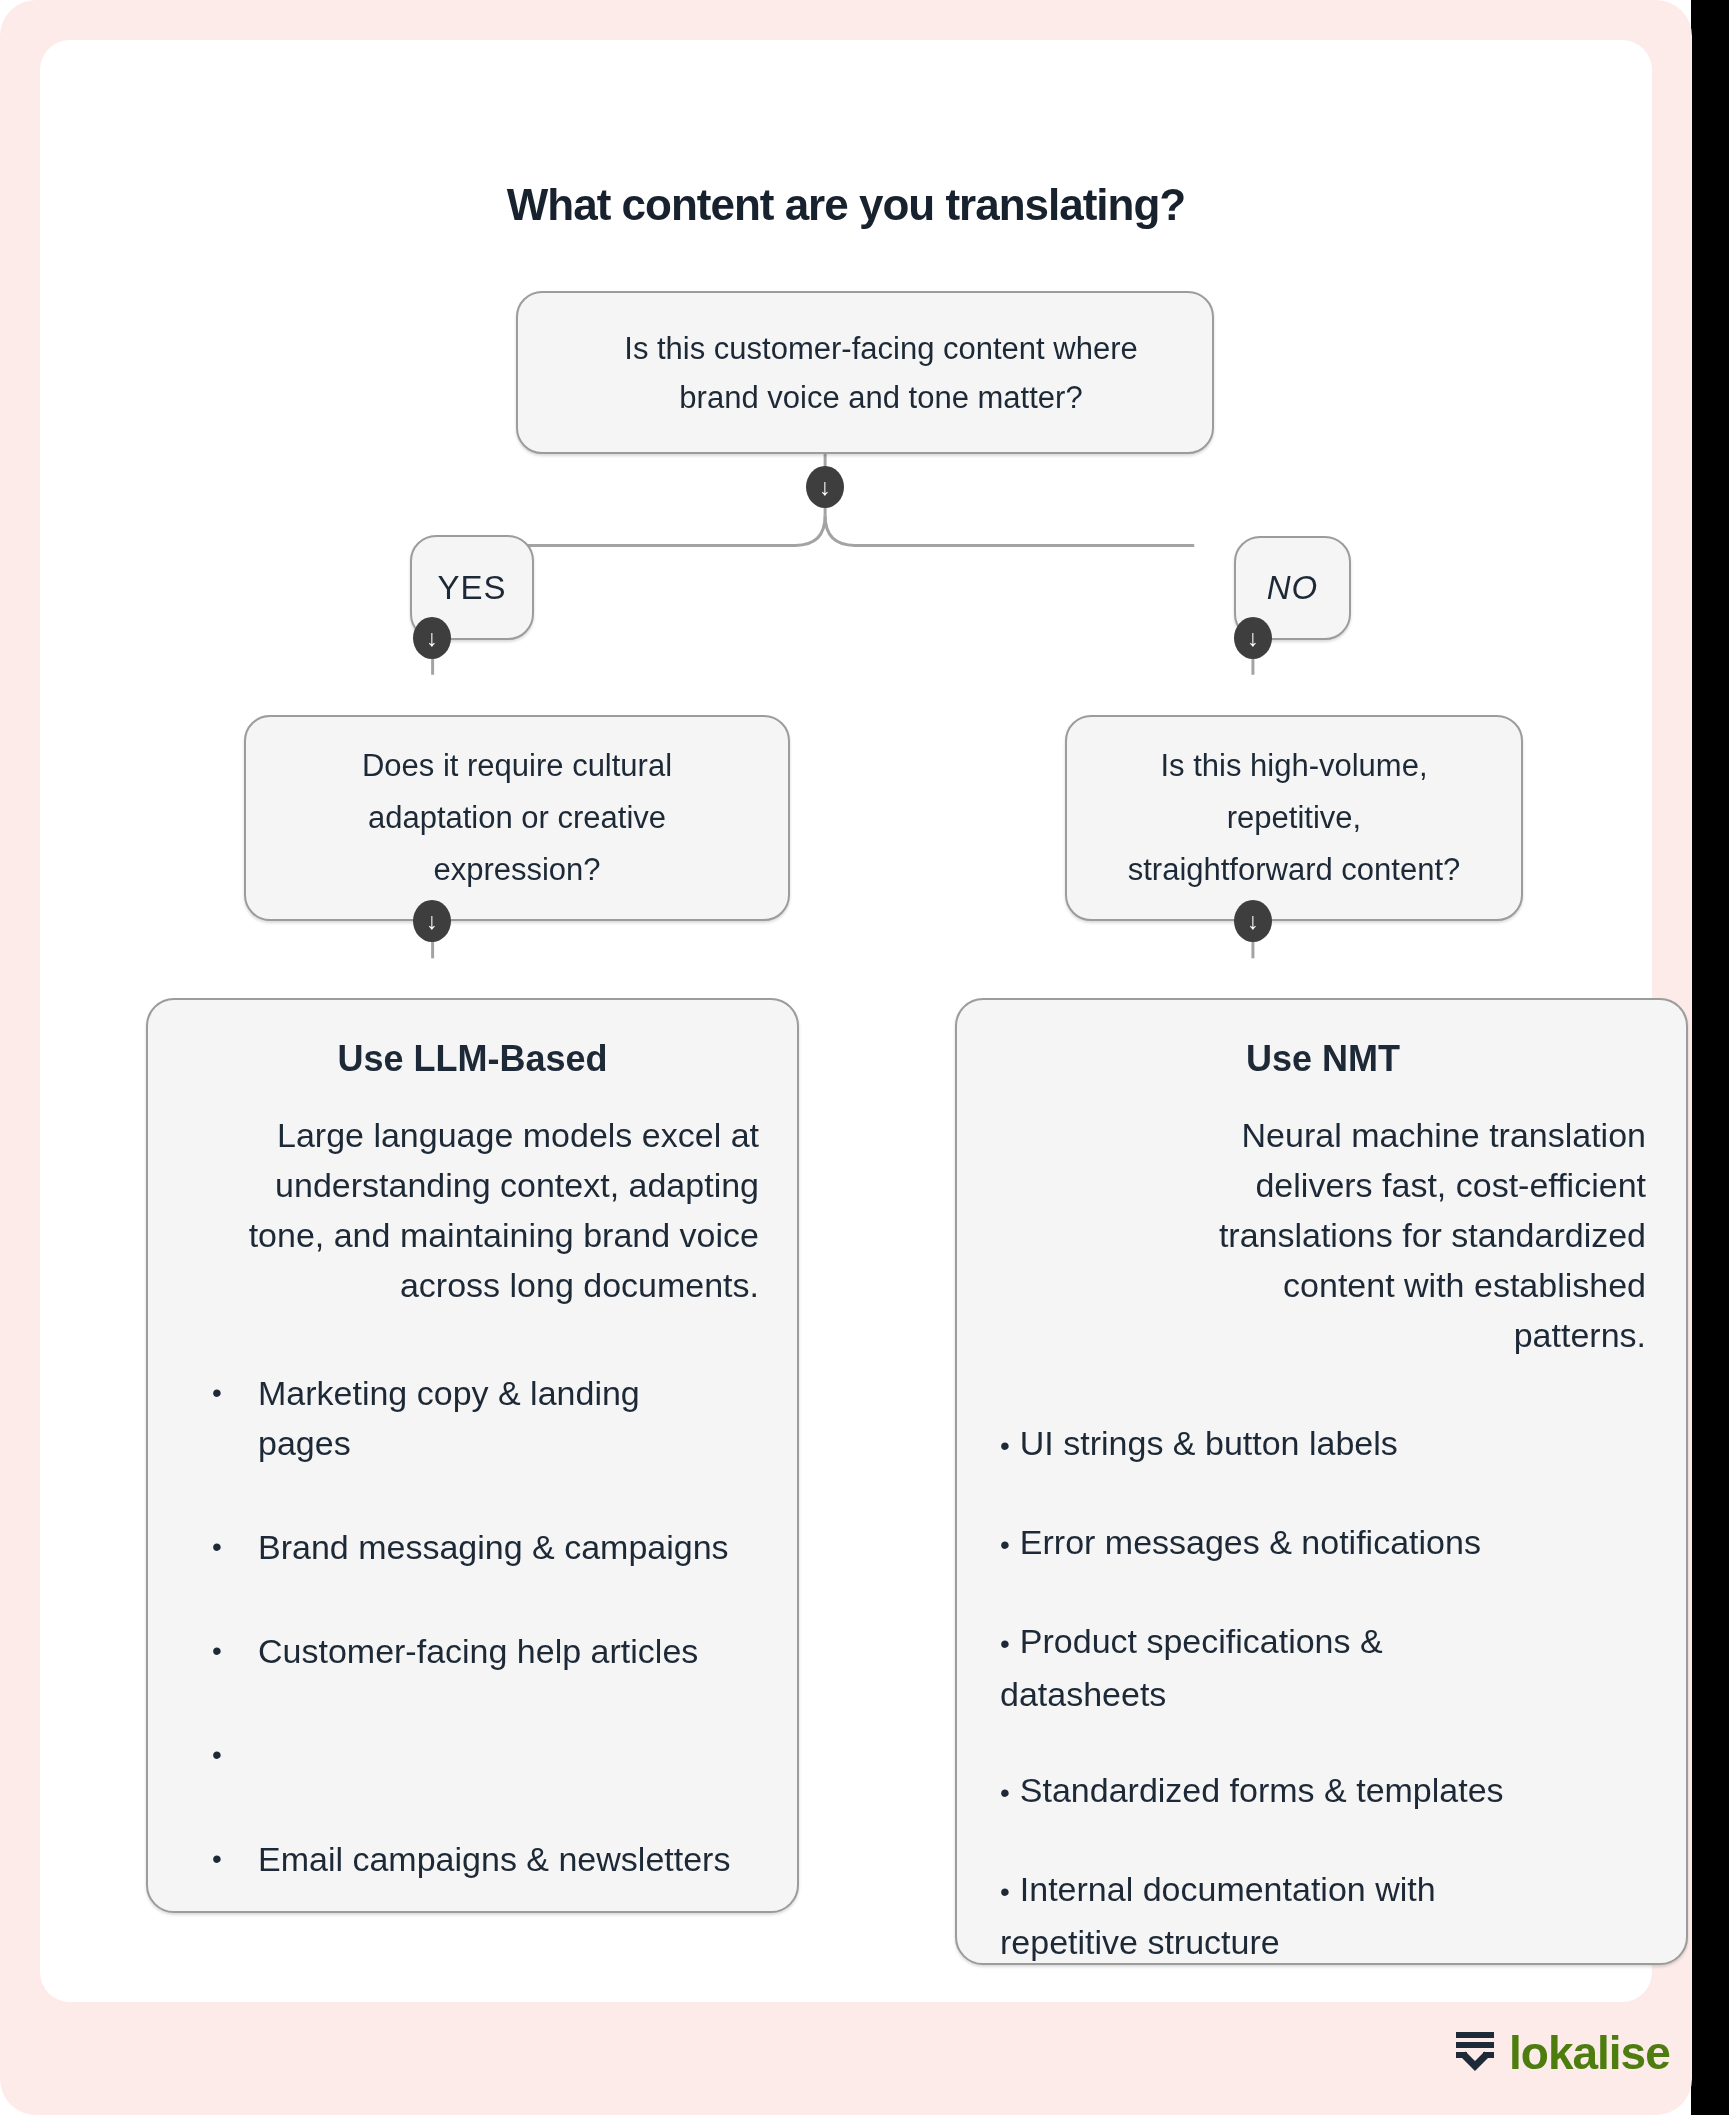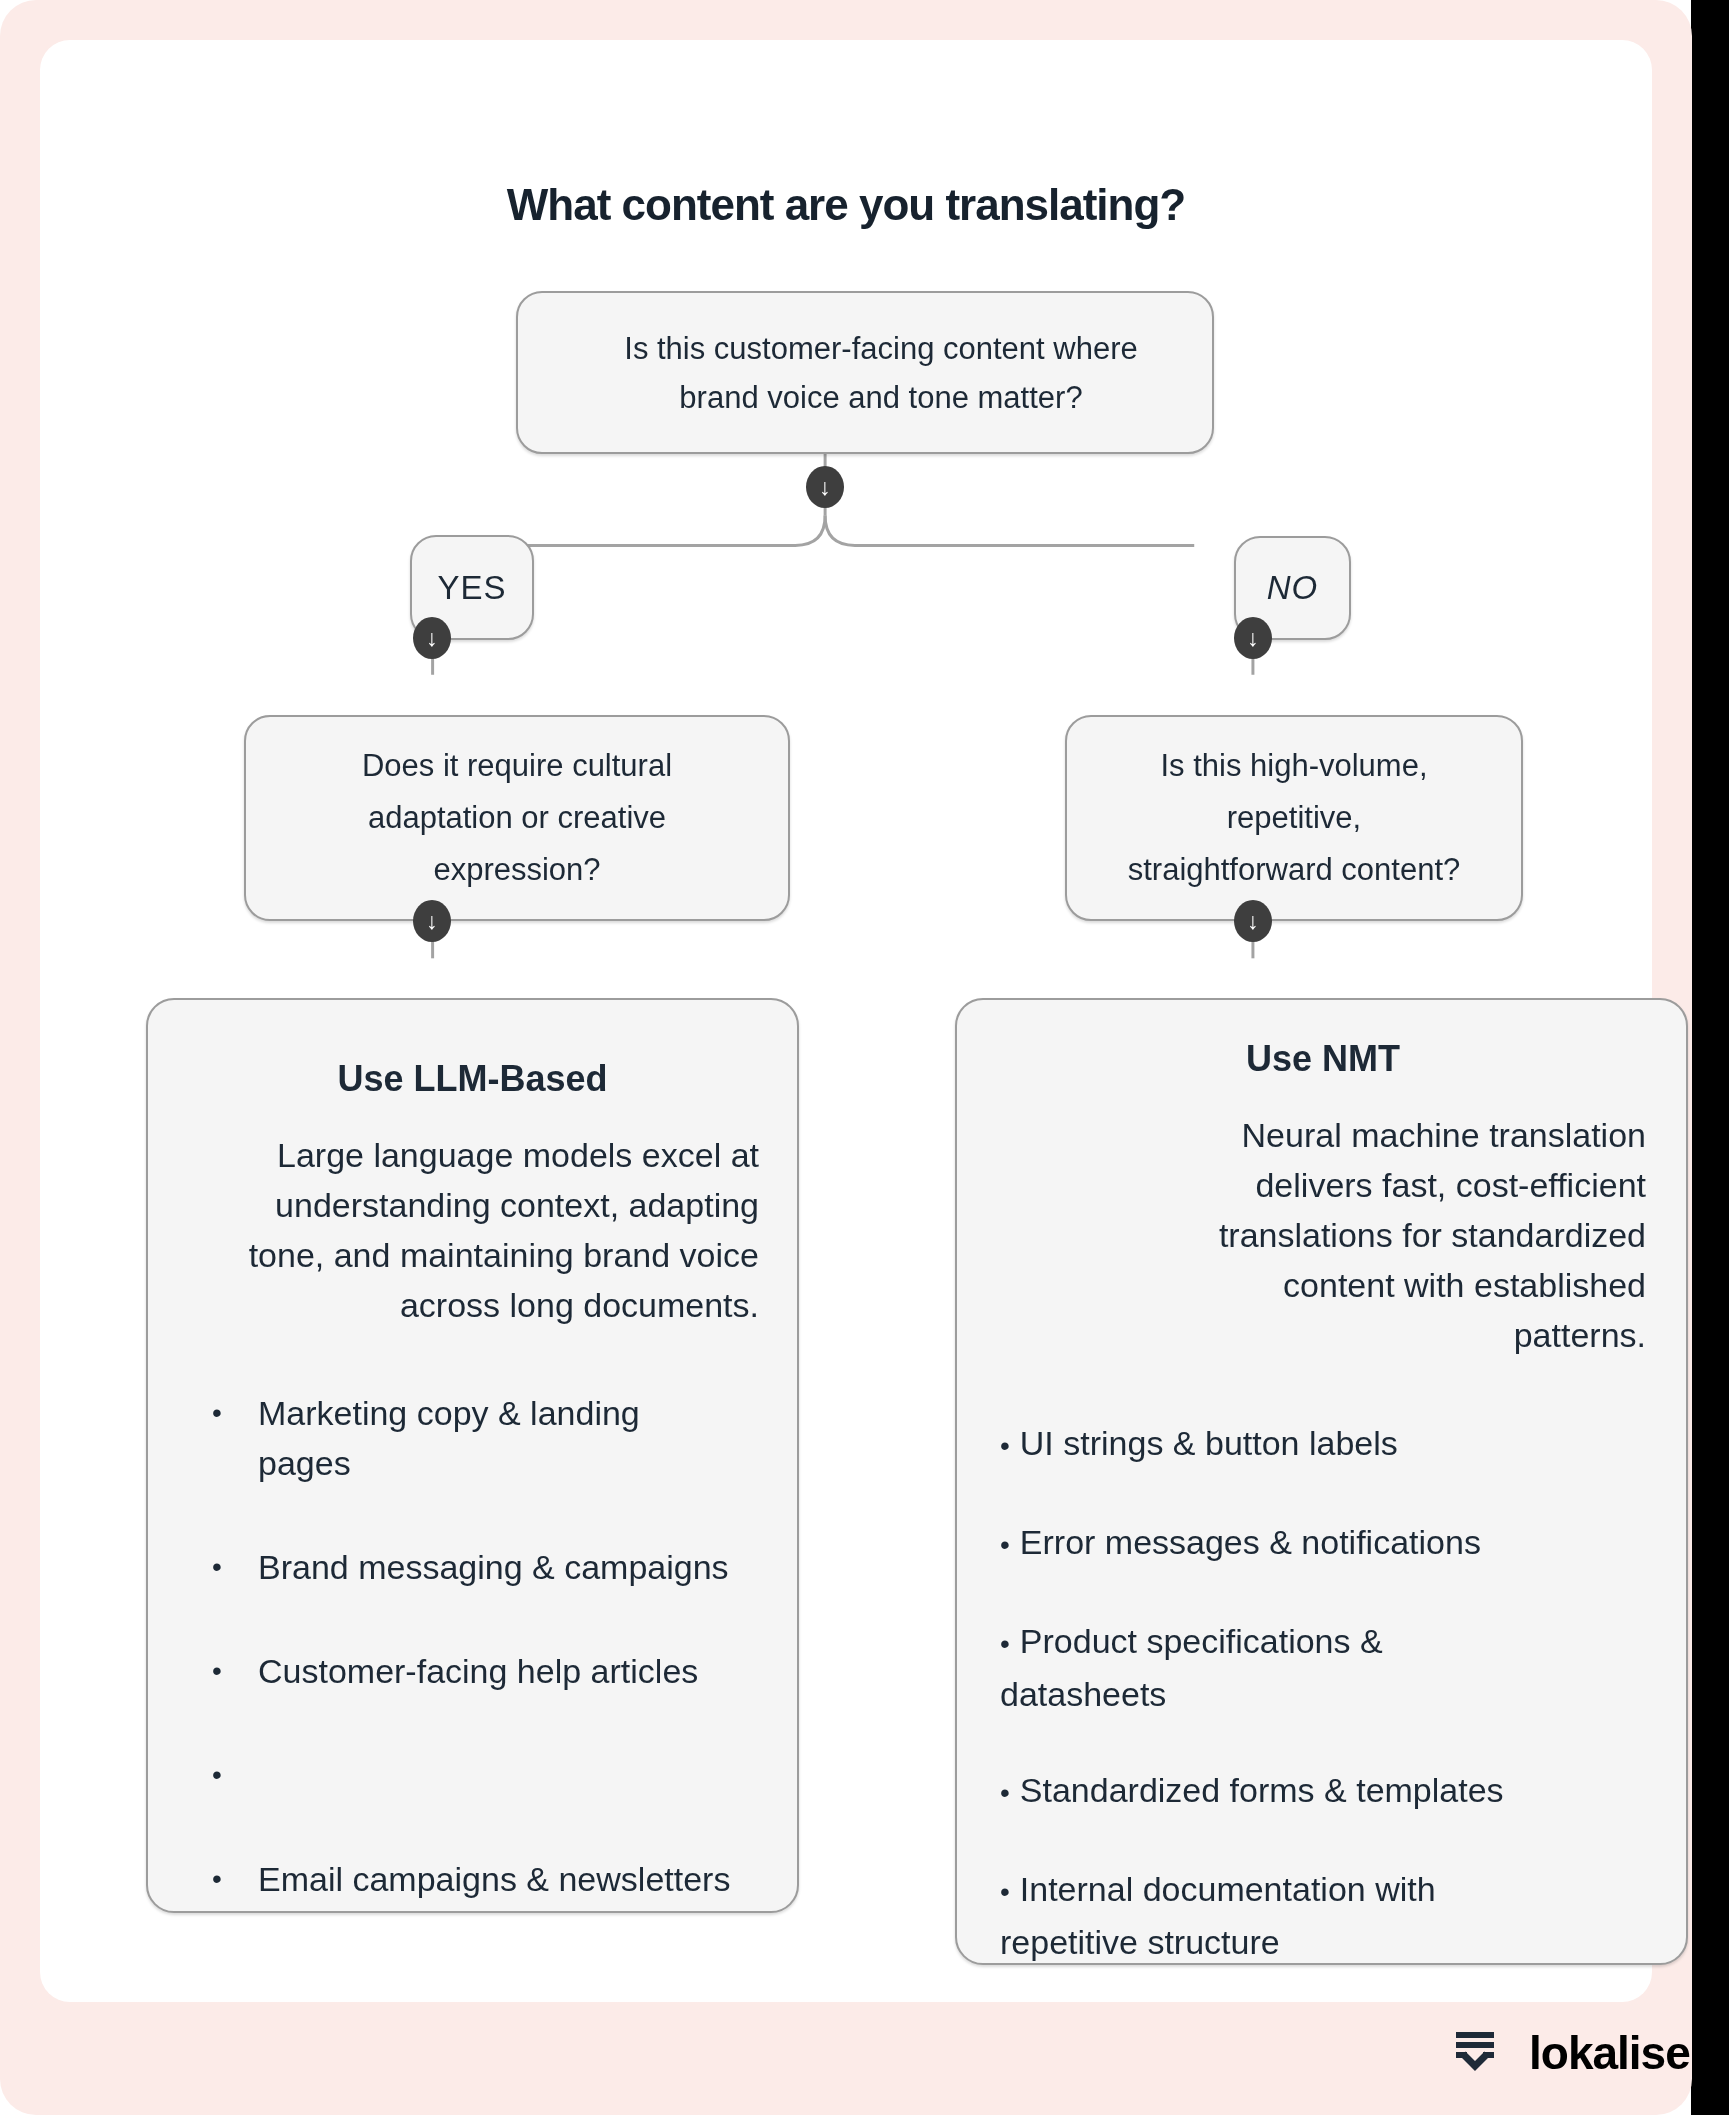--- a/index.html
+++ b/index.html
@@ -29,34 +29,34 @@
   .right-q{left:1025px;top:675px;width:458px;height:206px;}
   .arrow-dot{
     position:absolute;width:38px;height:42px;border-radius:50%;background:#3e3e3e;
     display:flex;align-items:center;justify-content:center;
     color:#ffffff;font-size:23px;font-weight:700;transform:translate(-50%,-50%);
   }
   .result-box{
     position:absolute;background:#f5f5f5;border:2px solid #9c9c9c;border-radius:28px;
     box-shadow:0 2px 3px rgba(0,0,0,0.15);font-size:34px;line-height:50px;
   }
-  .llm-box{left:106px;top:958px;width:653px;height:915px;padding:54px 38px 0 38px;}
+  .llm-box{left:106px;top:958px;width:653px;height:915px;padding:34px 38px 0 38px;}
   .nmt-box{left:915px;top:958px;width:733px;height:967px;padding:34px 40px 0 43px;}
   .result-title{text-align:center;font-weight:700;font-size:36px;margin-bottom:26px;}
   .result-desc{white-space:pre-line;margin-bottom:58px;text-align:right;}
   ul.hang-list{list-style:none;margin:0;padding:0 0 0 26px;}
   ul.hang-list li{display:flex;margin-bottom:54px;}
   ul.hang-list .bullet{width:46px;flex:0 0 46px;text-align:left;font-size:28px;}
   ul.hang-list .li-text{white-space:pre-line;}
   ul.flow-list{list-style:none;margin:0;padding:0;}
   ul.flow-list li{margin-bottom:46px;white-space:pre-line;}
   ul.flow-list .bullet{font-size:28px;margin-right:10px;}
   .logo{position:absolute;left:1455px;top:2030px;display:flex;align-items:center;}
   .logo-icon{width:40px;height:46px;margin-right:14px;}
-  .logo-word{font-size:46px;font-weight:700;color:#000000;letter-spacing:-1px;line-height:46px;margin-left:20px;}
+  .logo-word{font-size:46px;font-weight:700;color:#4d7c0f;letter-spacing:-1px;line-height:46px;}
 </style>
 </head>
 <body>
 
 <div id="stage">
   <div class="edge-strip"></div>
 
   <div class="pink-canvas">
     <div class="card">
 

